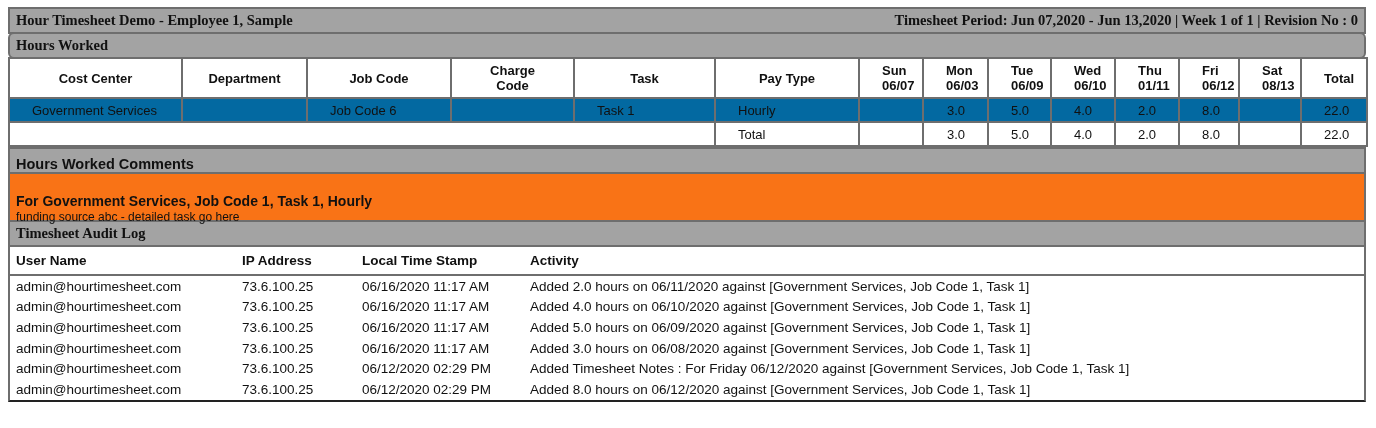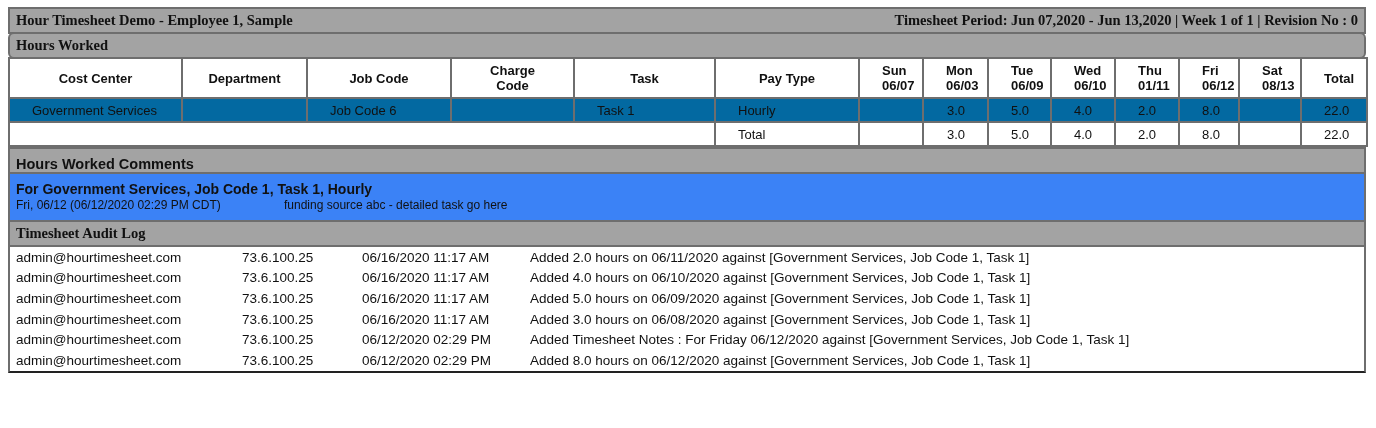--- a/index.html
+++ b/index.html
@@ -13,21 +13,21 @@
          padding: 0 6px; }
   .bar.sans { font-family: "Liberation Sans", sans-serif; font-size: 14.5px; align-items: flex-end; }
   .bar + .bar { margin-top: -2px; border-radius: 6px; }
 
   table { border-collapse: collapse; width: 1358px; table-layout: fixed; }
   .hours td, .hours th { border: 2px solid #6e6e6e; font-size: 13px; padding: 0 22px; }
   .hours th { background: #fff; font-weight: bold; height: 38px; text-align: center; line-height: 15px; }
   .hours tr.data td { background: #0369a1; height: 22px; }
   .hours tr.total td { background: #fff; height: 22px; }
   .hours td.num { text-align: right; }
-  .comments-body { height: 46px; padding: 4px 6px 0 6px; box-sizing: border-box; background: #3b82f6;
+  .comments-body { height: 46px; padding: 16px 6px 0 6px; box-sizing: border-box; background: #f97316;
                    border: 2px solid #6e6e6e; border-top: none; border-bottom: none; }
   .comment-title { font-weight: bold; font-size: 14px; margin-top: 3px; }
   .comment-line { font-size: 12px; margin-top: 1px; display: flex; }
   .comment-line .when { width: 268px; }
 
   .audit { border: 2px solid #6e6e6e; border-top: none; border-bottom: 2px solid #222; box-sizing: border-box; }
   .audit table td, .audit table th { font-size: 13.5px; padding: 0 6px; text-align: left; white-space: nowrap; }
   .audit table th { height: 27px; font-weight: bold; border-bottom: 2px solid #6e6e6e; }
   .audit table td { height: 20.6px; margin-left: 48px; }
 </style>
@@ -108,37 +108,42 @@
     </tr>
   </tbody>
     </table>
 
   <div class="bar sans" style="margin-top:0;">
     <span>Hours Worked Comments</span>
   </div>
   <div class="comments-body">
     <div class="comment-title">For Government Services, Job Code 1, Task 1, Hourly</div>
     <div class="comment-line">
-      <span class="when">Fri, 06/12 (06/12/2020 02:29 PM CDT)</span>
       <span>funding source abc - detailed task go here</span>
     </div>
   </div>
 
   <div class="bar">
     <span>Timesheet Audit Log</span>
   </div>
   <div class="audit">
     <table style="width:1354px;">
       <colgroup>
         <col style="width:226px">
           <col style="width:120px">
           <col style="width:168px">
           <col>
       </colgroup>
       <tbody>
+          <tr>
+        <th>User Name</th>
+        <th>IP Address</th>
+        <th>Local Time Stamp</th>
+        <th>Activity</th>
+      </tr>
       <tr>
         <td>admin@hourtimesheet.com</td>
         <td>73.6.100.25</td>
         <td>06/16/2020 11:17 AM</td>
         <td>Added 2.0 hours on 06/11/2020 against [Government Services, Job Code 1, Task 1]</td>
       </tr>
       <tr>
         <td>admin@hourtimesheet.com</td>
         <td>73.6.100.25</td>
         <td>06/16/2020 11:17 AM</td>

